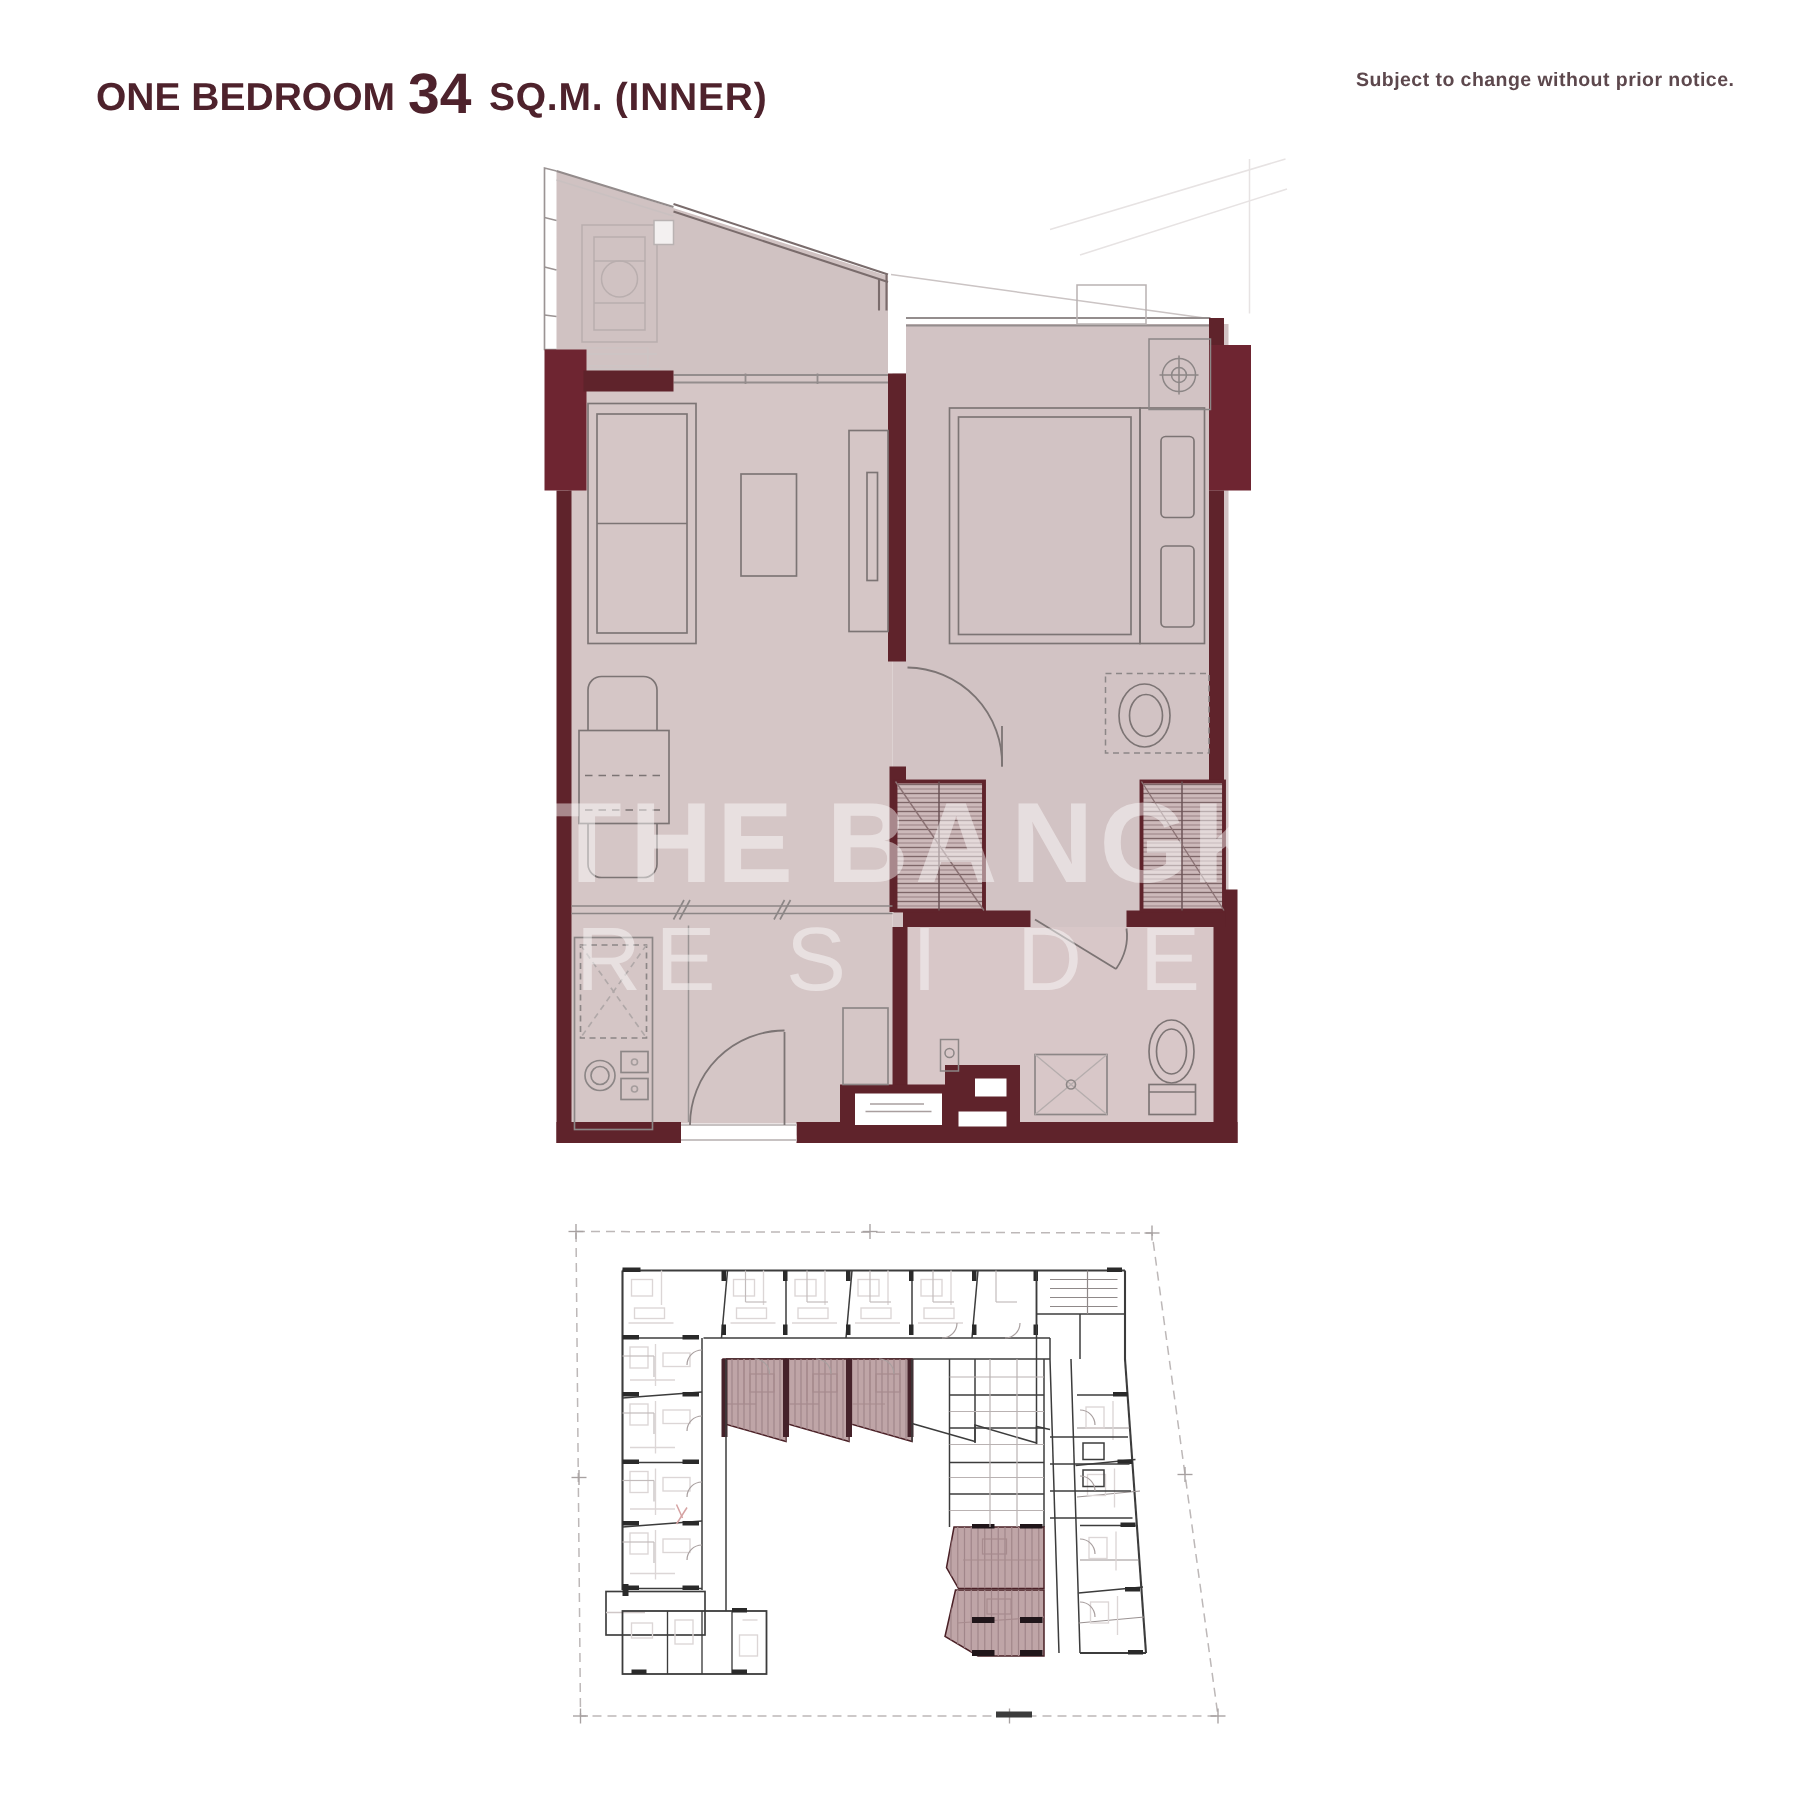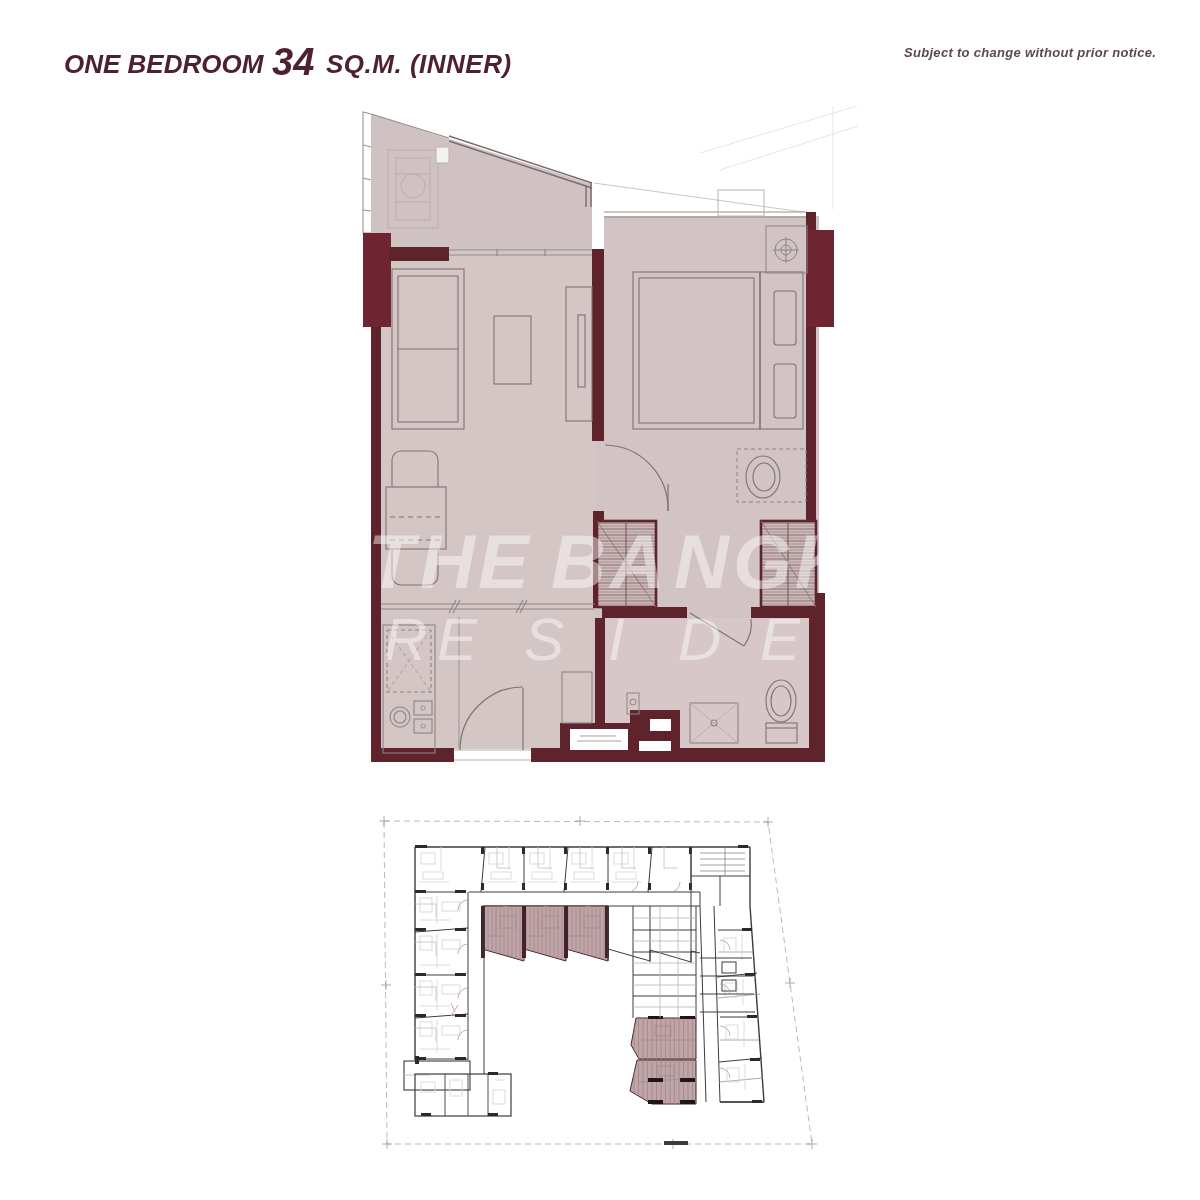--- a/index.html
+++ b/index.html
@@ -1,17 +1,17 @@
 <!DOCTYPE html>
 <html><head>
 <meta charset="utf-8">
 <style>
   html,body{margin:0;padding:0;background:#ffffff;}
   .page{position:relative;width:1200px;height:1200px;background:#ffffff;overflow:hidden;
-        font-family:"Liberation Sans", sans-serif;font-style:italic;}
+        font-family:"Liberation Sans", sans-serif;}
   text{font-family:"Liberation Sans", sans-serif;}
 </style>
 </head>
 <body>
 <div class="page">
 <svg style="filter:blur(0.45px)" width="1200" height="1200" viewBox="0 0 1200 1200" xmlns="http://www.w3.org/2000/svg">
   <defs>
     <pattern id="hatchpink" width="5" height="5" patternUnits="userSpaceOnUse" patternTransform="rotate(45)">
       <rect width="5" height="5" fill="#bfa5a7"></rect>
       <line x1="0" y1="0" x2="0" y2="5" stroke="#a78d90" stroke-width="1.2"></line>

